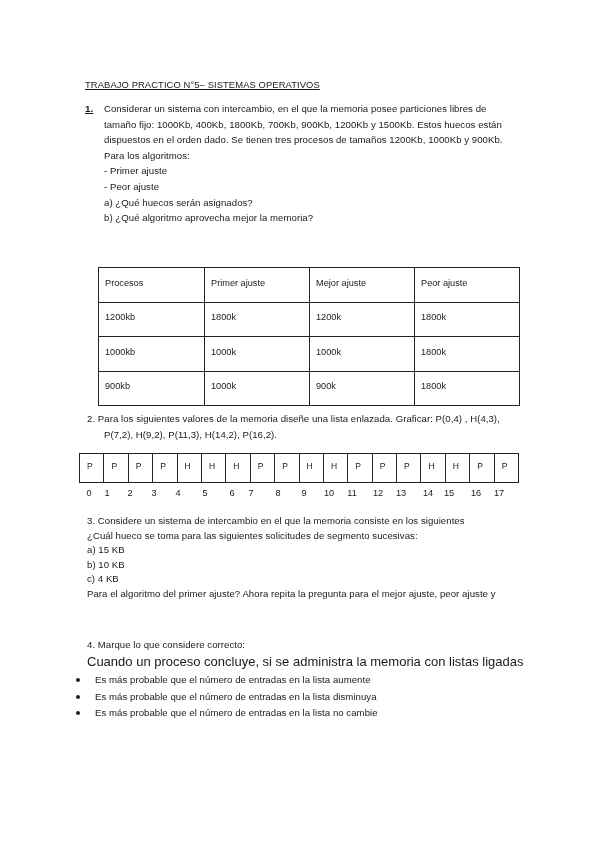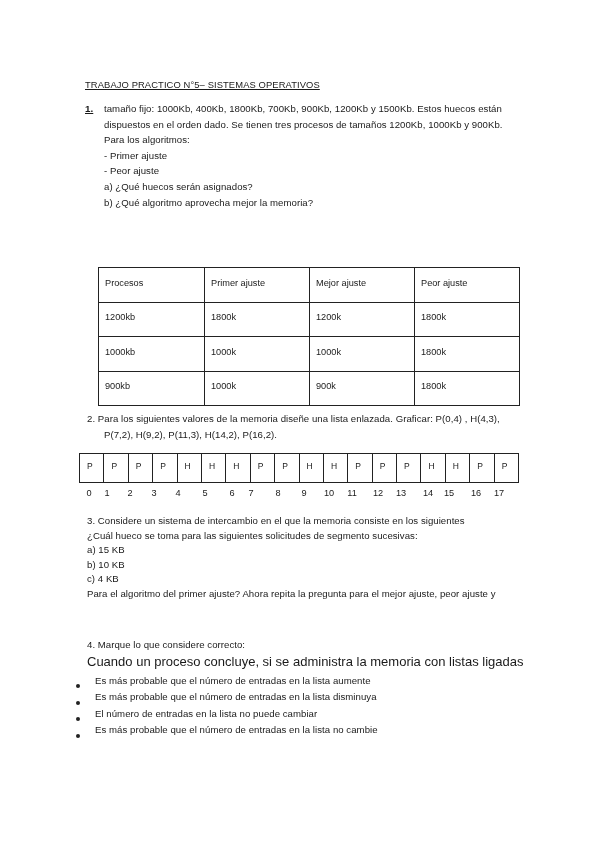--- a/index.html
+++ b/index.html
@@ -46,30 +46,31 @@
 
     .labels { position: absolute; top: 488px; left: 0; width: 600px; height: 14px; }
     .labels span { position: absolute; font-size: 9.2px; transform: translateX(-50%); }
 
     .q3 { left: 87px; top: 513px; }
     .q3 div { height: 14.6px; }
 
     .q4h { left: 87px; top: 637px; }
     .q4sub { left: 87px; top: 654px; font-size: 13px; line-height: 15px; }
     .bullets { left: 74px; top: 672px; }
-    .bullets .item { height: 16.4px; display: flex; align-items: flex-end; }
+    .bullets .item { height: 16.4px; display: flex; align-items: center; }
     .bullets .dot { width: 4px; height: 4px; border-radius: 50%; background: #222; margin-right: 15px; margin-left: 2px; }
   </style>
 </head>
 <body>
 
 <div class="abs txt title">TRABAJO PRACTICO N°5– SISTEMAS OPERATIVOS</div>
 
 <div class="abs txt q1num">1.</div>
 <div class="abs txt q1-body">
+  <div>Considerar un sistema con intercambio, en el que la memoria posee particiones libres de</div>
   <div>tamaño fijo: 1000Kb, 400Kb, 1800Kb, 700Kb, 900Kb, 1200Kb y 1500Kb. Estos huecos están</div>
   <div>dispuestos en el orden dado. Se tienen tres procesos de tamaños 1200Kb, 1000Kb y 900Kb.</div>
   <div>Para los algoritmos:</div>
   <div>- Primer ajuste</div>
   <div>- Peor ajuste</div>
   <div>a) ¿Qué huecos serán asignados?</div>
   <div>b) ¿Qué algoritmo aprovecha mejor la memoria?</div>
 </div>
 
 <table class="answers">
@@ -170,19 +171,15 @@
   <div class="item">
     <span class="dot"></span>
     <span>Es más probable que el número de entradas en la lista aumente</span>
   </div>
   <div class="item">
     <span class="dot"></span>
     <span>Es más probable que el número de entradas en la lista disminuya</span>
   </div>
   <div class="item">
     <span class="dot"></span>
-    <span>El número de entradas en la lista no puede cambiar</span>
-  </div>
-  <div class="item">
-    <span class="dot"></span>
     <span>Es más probable que el número de entradas en la lista no cambie</span>
   </div>
 </div>
 
 </body></html>

